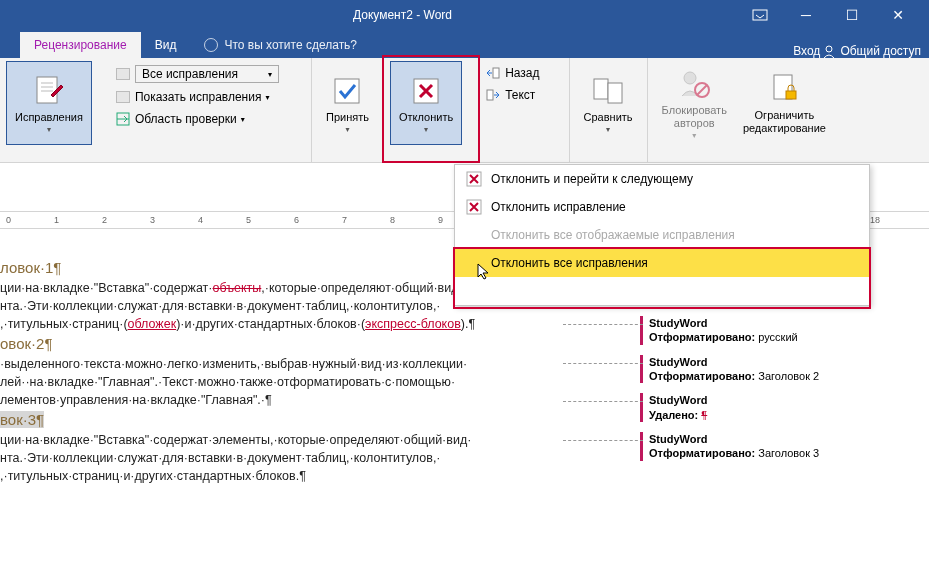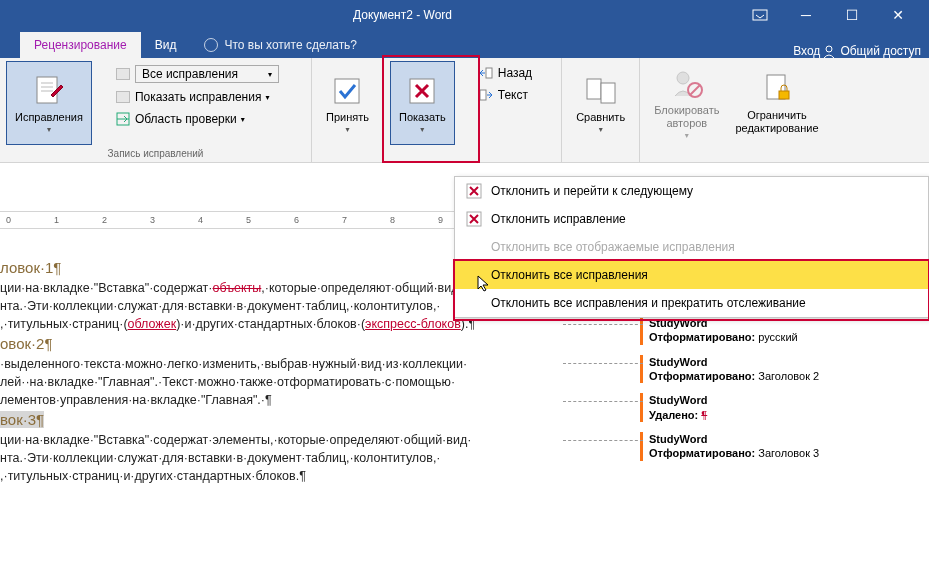--- a/index.html
+++ b/index.html
@@ -35,21 +35,21 @@
 .sel-box2{border:2px solid #c03;position:absolute}
 .ruler{height:18px;background:#fff;border-top:1px solid #d4d4d4;border-bottom:1px solid #d4d4d4;margin-top:48px;position:relative;font-size:9px;color:#666;overflow:hidden}
 .ruler-tick{position:absolute;top:3px}
 .doc-area{display:flex;position:relative}
 .doc-body{width:560px;padding:10px 8px 10px 0;font-size:12.5px;line-height:1.45;color:#222;font-family:Calibri,Arial,sans-serif;white-space:pre-wrap}
 .heading{color:#8a6d3b;font-size:15px;font-weight:400}
 .heading.sel{background:#d6d6d6}
 .ins{color:#c00030;text-decoration:underline}
 .del{color:#c00030;text-decoration:line-through}
 .changes-panel{position:absolute;top:10px;left:640px}
-.change{font-size:11px;line-height:1.3;margin-bottom:10px;border-left:3px solid #f97316;padding-left:6px;position:relative}
+.change{font-size:11px;line-height:1.3;margin-bottom:10px;border-left:3px solid #be185d;padding-left:6px;position:relative}
 .change .author{font-weight:600}
 .connector{position:absolute;right:100%;top:8px;border-top:1px dashed #999;width:var(--w,60px)}
 .gray-block{width:14px;height:12px;background:#e6e6e6;border:1px solid #bbb}
 svg{display:block}
 </style>
 </head>
 <body>
 
 <div class="titlebar">
   <div style="width:60px"></div>
@@ -127,21 +127,20 @@
                 <rect x="1" y="1" width="12" height="12" fill="none" stroke="#2a7"></rect>
                 <path d="M1 7 H13" stroke="#2a7"></path>
                 <path d="M8 4 L11 7 L8 10" fill="none" stroke="#2a7"></path>
               </svg>
             </span>
           <span>Область проверки</span>
           <span style="font-size:8px">▾</span>
         </div>
       </div>
     </div>
-    <div class="group-label">Запись исправлений</div>
   </div>
 
   <div class="group">
     <div class="group-body">
       <div class="big-btn">
         <div class="icon">
           <svg width="32" height="32">
               <rect x="4" y="4" width="24" height="24" fill="#fff" stroke="#888"></rect>
               <path d="M9 16 L14 22 L24 10" fill="none" stroke="#2a72d4" stroke-width="3"></path>
             </svg>
@@ -156,21 +155,21 @@
   <div class="group" style="position:relative">
     <div class="sel-box" style="top:-3px;left:-2px;width:98px;height:108px"></div>
     <div class="group-body">
       <div class="big-btn sel" style="background:#c9d8ec">
         <div class="icon">
           <svg width="32" height="32">
               <rect x="4" y="4" width="24" height="24" fill="#fff" stroke="#888"></rect>
               <path d="M10 10 L22 22 M22 10 L10 22" stroke="#c00030" stroke-width="3"></path>
             </svg>
         </div>
-        <div class="lbl">Показать</div>
+        <div class="lbl">Отклонить</div>
         <div class="caret">▾</div>
       </div>
       <div class="small-stack">
         <div class="small-btn">
           <span class="mini-icon">
               <svg width="14" height="14">
                 <rect x="7" y="2" width="6" height="10" fill="#fff" stroke="#888"></rect>
                 <path d="M6 7 L1 7 M1 7 L4 4 M1 7 L4 10" stroke="#2a72d4" fill="none"></path>
               </svg>
             </span>
@@ -229,21 +228,21 @@
             </svg>
         </div>
         <div class="lbl"><span>Ограничить</span><br><span>редактирование</span></div>
       </div>
     </div>
     <div class="group-label"></div>
   </div>
 
 </div>
 
-<div class="dropdown" style="top:176px;left:454px;width:475px">
+<div class="dropdown" style="top:164px;left:454px;width:416px">
   <div class="dd-item">
     <span class="dd-icon">
         <svg width="16" height="16">
           <rect x="1" y="1" width="14" height="14" fill="#fff" stroke="#aaa"></rect>
           <path d="M4 4 L12 12 M12 4 L4 12" stroke="#c00030" stroke-width="2"></path>
         </svg>
       </span>
     <span>Отклонить и перейти к следующему</span>
   </div>
   <div class="dd-item">
@@ -263,21 +262,20 @@
     <div class="sel-box2" style="top:-2px;left:-2px;right:-2px;height:62px"></div>
     <div class="dd-item hovered">
       <span class="dd-icon"></span>
       <span>Отклонить все исправления</span>
       <svg width="14" height="18" style="position:absolute;left:22px;top:14px">
           <path d="M1 1 L1 14 L4 11 L7 16 L9 15 L6 10 L11 10 Z" fill="#fff" stroke="#000"></path>
         </svg>
     </div>
     <div class="dd-item">
       <span class="dd-icon"></span>
-      <span>Отклонить все исправления и прекратить отслеживание</span>
     </div>
   </div>
 </div>
 
 <div class="ruler">
   <span class="ruler-tick" style="left:6px">0</span>
     <span class="ruler-tick" style="left:54px">1</span>
     <span class="ruler-tick" style="left:102px">2</span>
     <span class="ruler-tick" style="left:150px">3</span>
     <span class="ruler-tick" style="left:198px">4</span>

